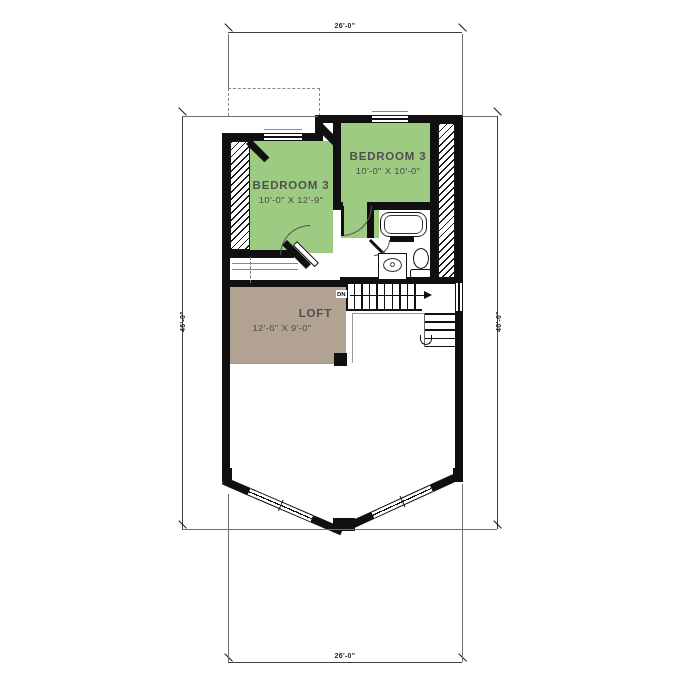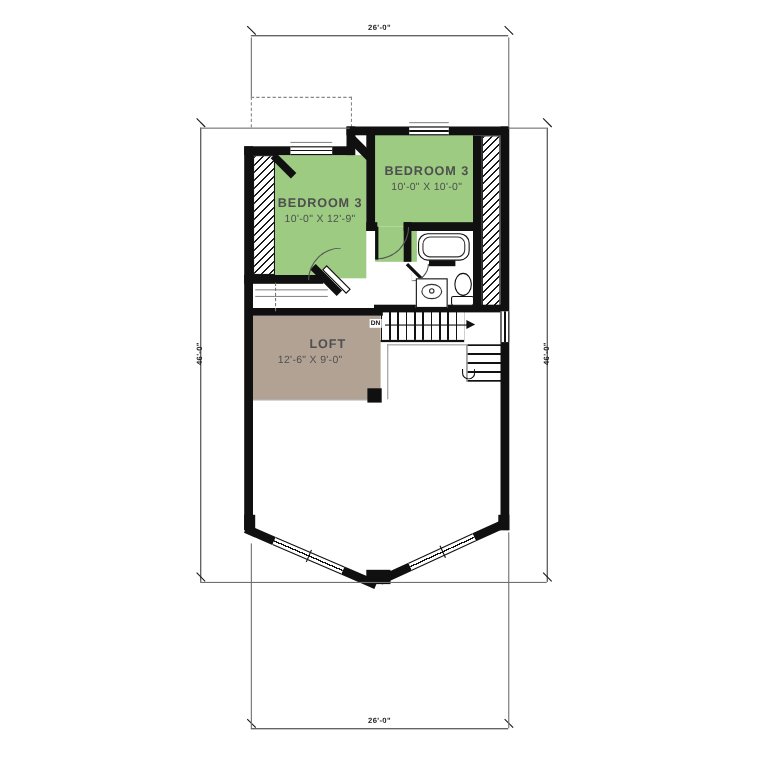--- a/index.html
+++ b/index.html
@@ -123,21 +123,21 @@
   <div class="dn">DN</div>
   <div class="winders"></div>
   <div class="hook"></div>
   <div class="thin" style="left:352px;top:313px;width:1px;height:50px;"></div>
   <div class="thin" style="left:352px;top:313px;width:72px;height:1px;"></div>
 
   <div class="room-name" style="left:231px;top:179px;width:120px;">BEDROOM 3</div>
   <div class="room-size" style="left:231px;top:194px;width:120px;">10'-0" X 12'-9"</div>
   <div class="room-name" style="left:338px;top:150px;width:100px;">BEDROOM 3</div>
   <div class="room-size" style="left:338px;top:165px;width:100px;">10'-0" X 10'-0"</div>
-  <div class="room-name" style="left:248px;top:307px;width:100px;">LOFT</div>
+  <div class="room-name" style="left:232px;top:307px;width:100px;text-align:right;">LOFT</div>
   <div class="room-size" style="left:232px;top:322px;width:100px;">12'-6" X 9'-0"</div>
 
   <div class="dimline" style="left:228px;top:32px;width:234px;height:1.2px;"></div>
   <div class="dimtext" style="left:295px;top:22px;width:100px;">26'-0"</div>
   <div class="tick" style="left:223px;top:27px;"></div>
   <div class="tick" style="left:457px;top:27px;"></div>
   <div class="ext" style="left:228px;top:34px;width:1px;height:54px;"></div>
   <div class="ext" style="left:462px;top:34px;width:1px;height:81px;"></div>
 
   <div class="dimline" style="left:228px;top:662px;width:234px;height:1.2px;"></div>

